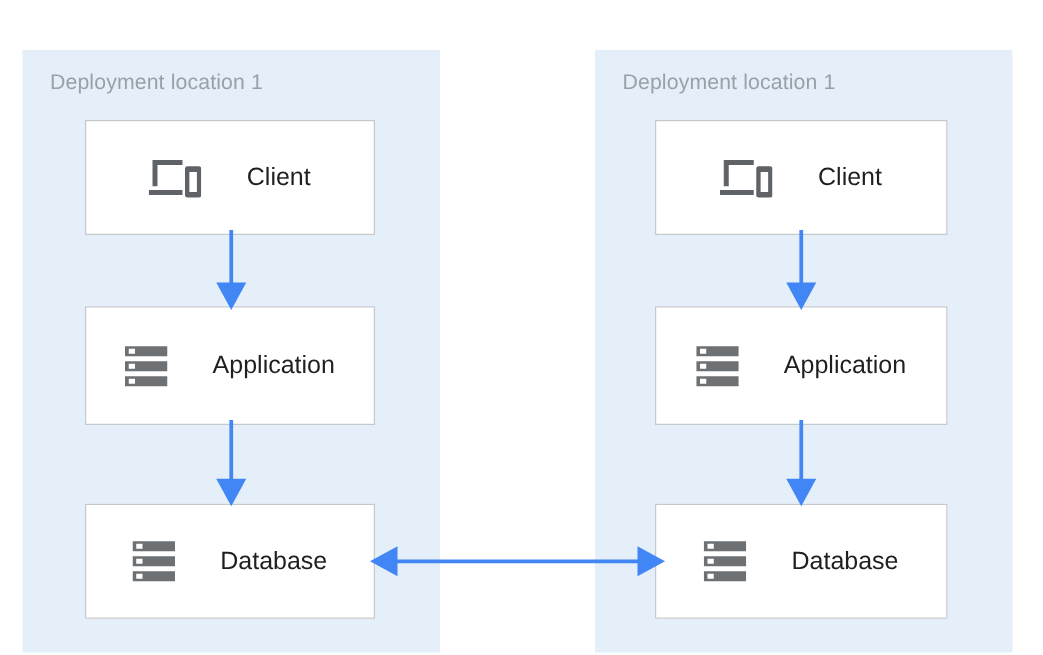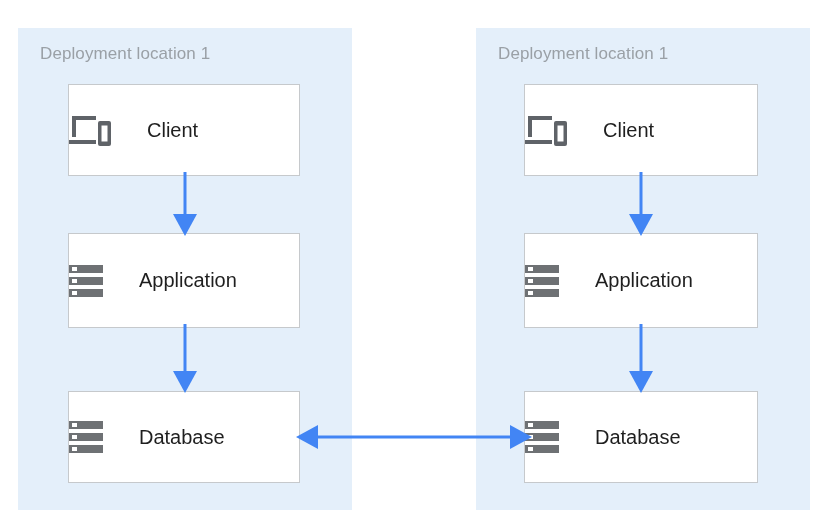--- a/index.html
+++ b/index.html
@@ -11,21 +11,21 @@
     width: 834px;
     height: 524px;
     position: relative;
     font-family: "Liberation Sans", sans-serif;
     overflow: hidden;
   }
 
   #diagram {
     position: absolute;
     left: 0;
-    top: 0;
+    top: 12px;
     width: 834px;
     height: 400px;
   }
 
   
   .zone {
     position: absolute;
     background: #e4effa;
     box-sizing: border-box;
   }
@@ -43,21 +43,21 @@
   }
 
   
   .node {
     position: absolute;
     background: #ffffff;
     border: 1px solid #c6c9cc;
     box-sizing: border-box;
     display: flex;
     align-items: center;
-    justify-content: flex-start;
+    justify-content: center;
     gap: 36px;
   }
   .node-label {
     font-size: 20px;
     color: #1f1f1f;
     white-space: nowrap;
   }
 
   
   .n1-client { left: 68px;  top: 84px;  width: 232px; height: 92px; }

